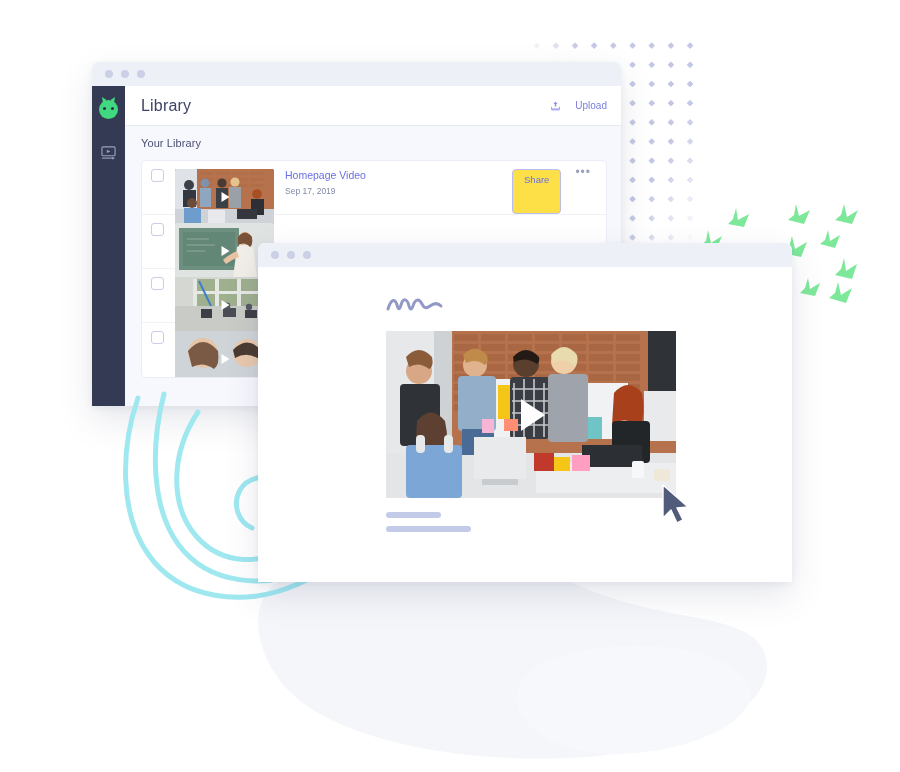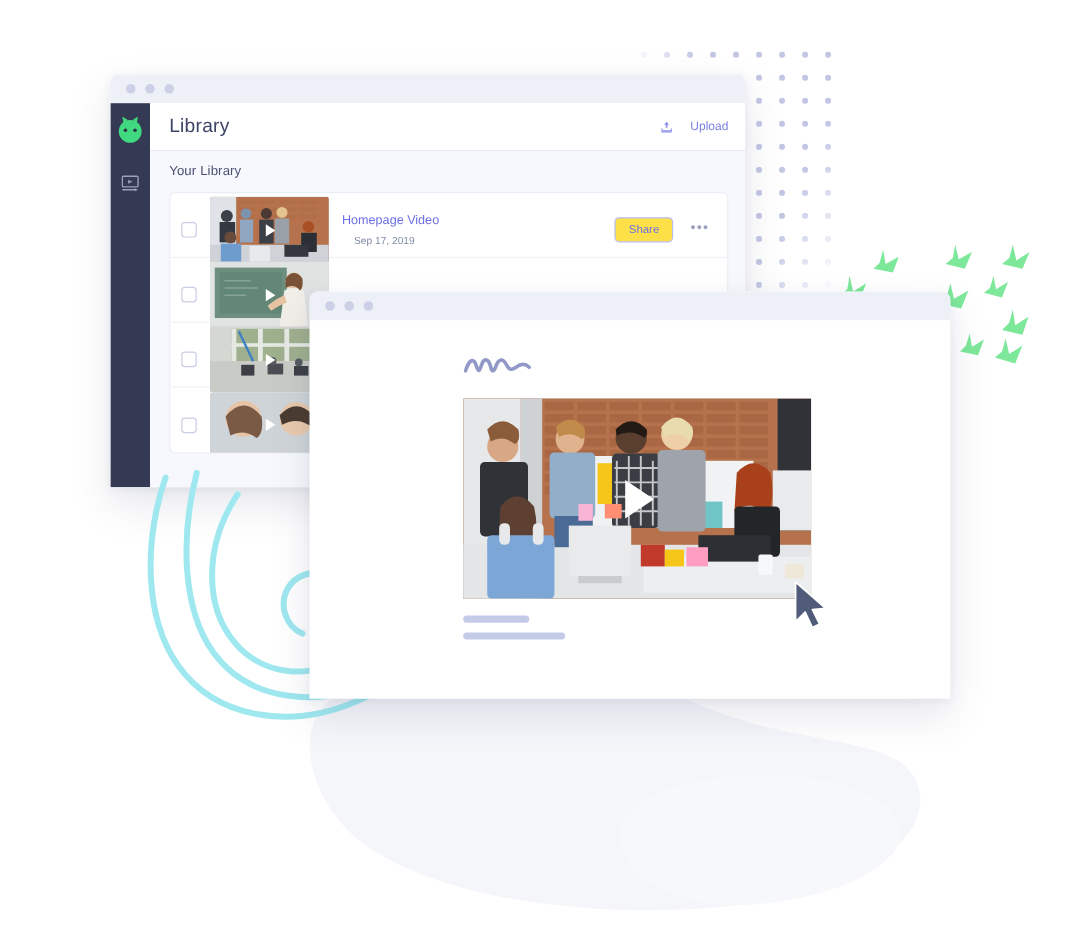--- a/index.html
+++ b/index.html
@@ -164,21 +164,20 @@
     letter-spacing: .1px;
   }
   .list-card {
     background: #ffffff;
     border: 1px solid #ebedf6;
     border-radius: 5px;
     overflow: hidden;
   }
   .vid-row {
     display: flex;
-    align-items: center;
     gap: 11px;
     padding: 8px 12px 0 9px;
     border-bottom: 1px solid #f0f2f8;
     height: 54px;
     box-sizing: border-box;
   }
   .vid-row:last-child { border-bottom: none; }
   .chk {
     width: 11px; height: 11px;
     flex: 0 0 11px;
@@ -204,21 +203,20 @@
     font-size: 10.5px;
     color: #6b6fe3;
     margin-bottom: 5px;
     white-space: nowrap;
     overflow: hidden;
     text-overflow: ellipsis;
   }
   .vid-date {
     font-size: 8.5px;
     color: #808aa6;
-    margin-left: 10px;
   }
   .share-btn {
     border: 1px solid #b9bdf0;
     border-radius: 4px;
     color: #6b6fe3;
     font-size: 9.5px;
     padding: 4px 11px;
     background: #fde047;
     white-space: nowrap;
   }

